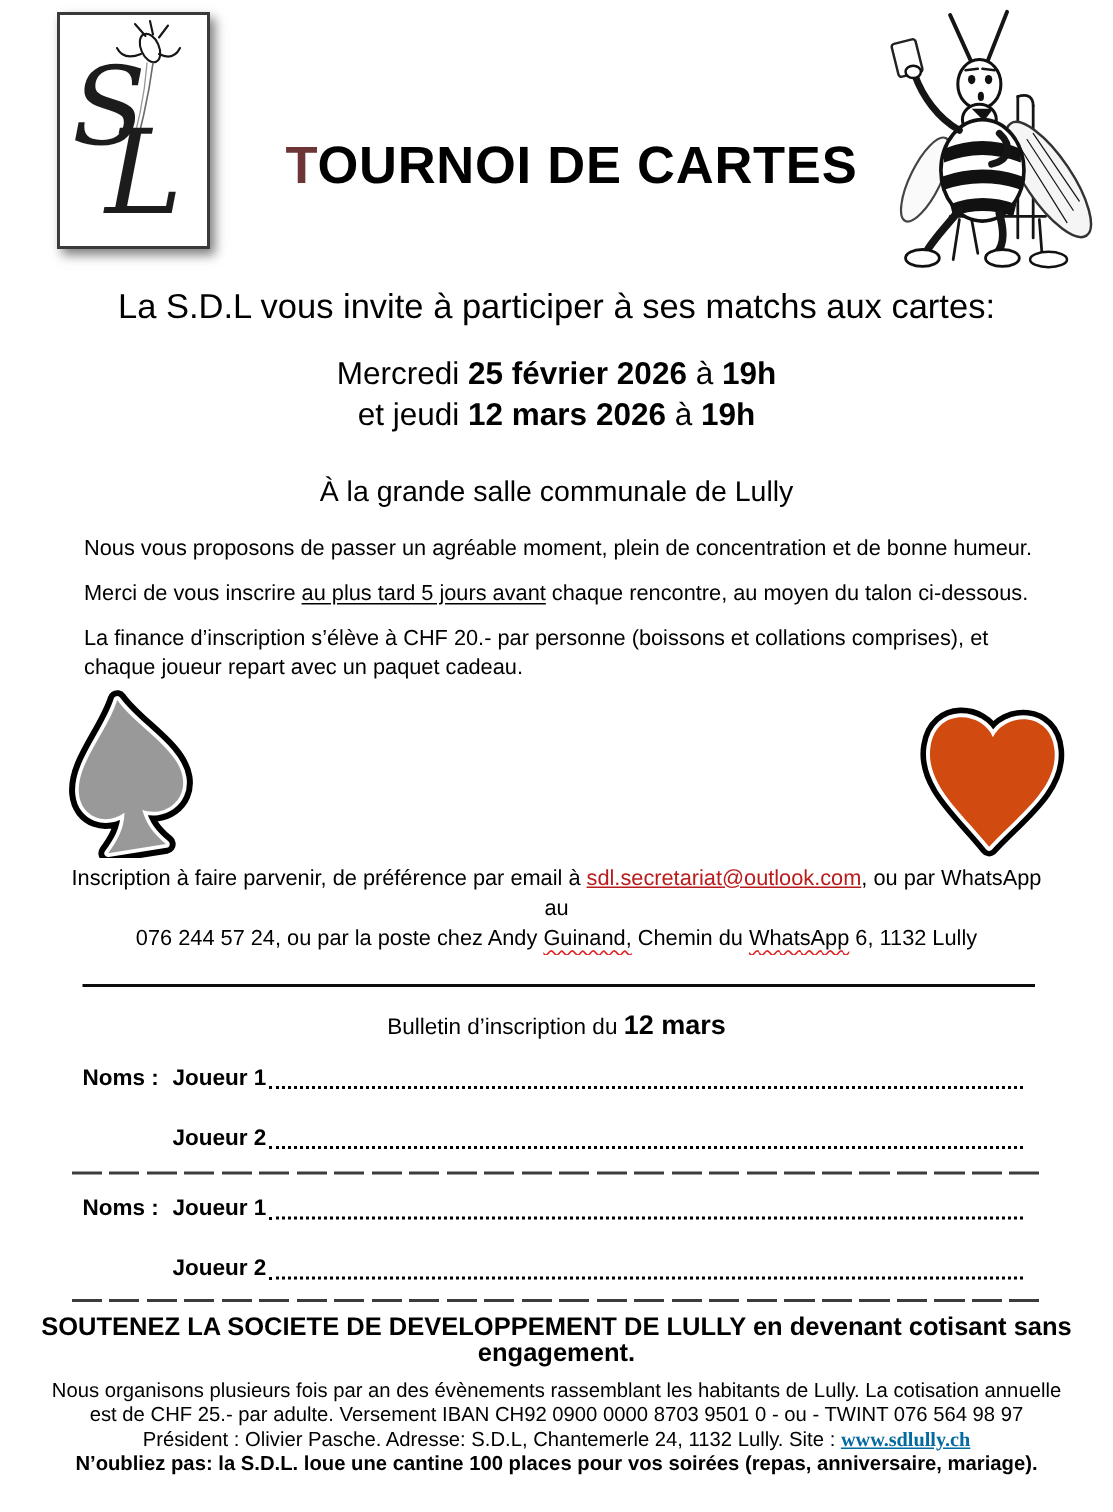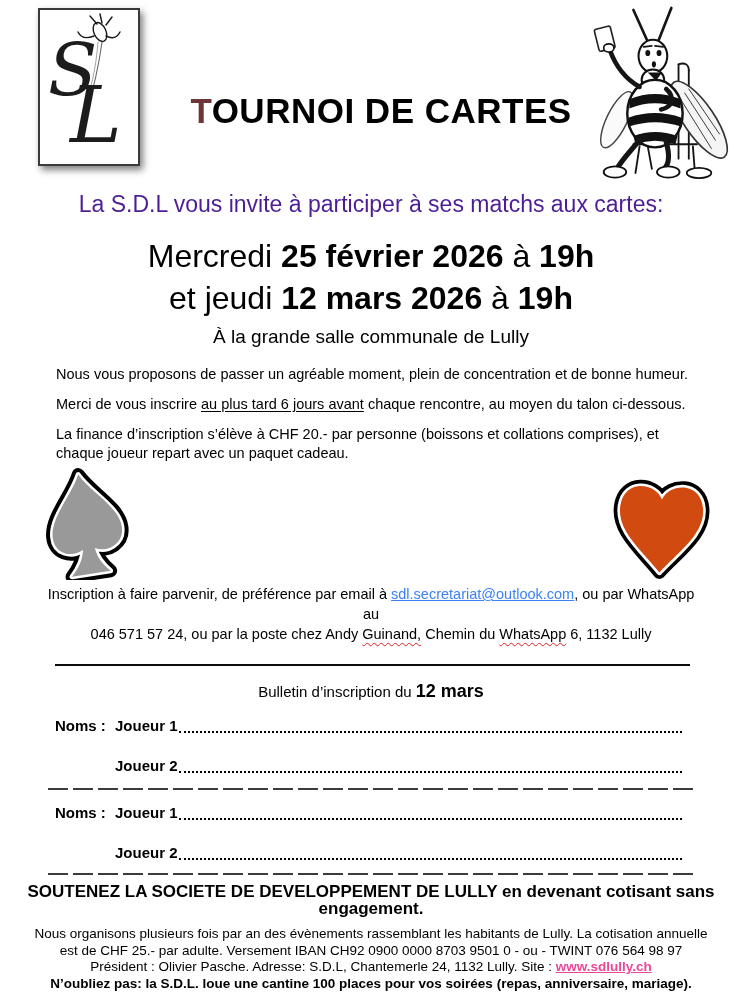--- a/index.html
+++ b/index.html
@@ -18,57 +18,57 @@
   .logo-box svg { width:100%; height:100%; }
   .title {
     position:absolute; left:20px; right:0; top:92px; text-align:center;
     font-size:35px; font-weight:bold; letter-spacing:.5px; line-height:1.1;
   }
   .title-initial { color:#6d3535; }
   .bee-wrap { position:absolute; left:576px; top:4px; width:162px; height:176px; }
   .bee-wrap svg { width:100%; height:100%; }
 
   
-  .intro { margin-top:190px; text-align:center; font-size:23px; line-height:28px; color:#4c1d95; }
-  .schedule { margin-top:18px; text-align:center; font-size:32px; line-height:1.3; }
+  .intro { margin-top:190px; text-align:center; font-size:23px; line-height:28px; color:#000000; }
+  .schedule { margin-top:18px; text-align:center; font-size:21px; line-height:1.3; }
   .schedule b { font-weight:bold; }
-  .venue { margin-top:6px; text-align:center; font-size:19px; line-height:24px; }
+  .venue { margin-top:26px; text-align:center; font-size:19px; line-height:24px; }
 
   .paras { margin:16px 50px 0 55px; font-size:14.5px; line-height:19px; }
   .paras p { margin:1px; }
   .paras p + p { margin-top:11px; }
   .u { text-decoration:underline; text-underline-offset:2px; }
 
   .symbols { position:relative; margin-top:3px; height:112px; }
   .spade-wrap  { position:absolute; left:36px; top:2px; width:100px; height:110px; }
   .heart-wrap  { position:absolute; right:28px; top:8px; width:106px; height:100px; }
   .bientot { position:absolute; left:0; right:0; top:46px; text-align:center; font-size:14.5px; }
 
   .contact { margin:6px auto 0; width:660px; text-align:center; font-size:14.5px; line-height:20px; }
-  .email-link { color:#3b82f6; text-decoration:underline; cursor:pointer; }
+  .email-link { color:#b91c1c; text-decoration:underline; cursor:pointer; }
   .sp { text-decoration:underline wavy #e02020 1px; text-decoration-skip-ink:none; text-underline-offset:3px;text-align:center; }
 
   .hr-solid  { margin:20px 52px 0 55px; height:2px; background:#0c0c0c; }
   .hr-dashed {
     margin:12px 45px 0 48px; height:2px;
     background-image:repeating-linear-gradient(90deg,#3c3c3c 0 20px, rgba(0,0,0,0) 20px 25px);
   }
   .hr-dashed.d2 { margin-top:10px; }
 
   .b-title { margin-top:14px; text-align:center; font-size:15px; line-height:22px; }
   .b-date  { font-weight:bold; font-size:18px; }
   .b-row   { display:flex; align-items:flex-end; margin:13px 60px 0 55px; font-weight:bold; font-size:15px; line-height:20px; }
   .b-row.second { margin-top:20px; }
   .b-noms  { width:60px; flex:none; }
   .b-row.second .b-noms { visibility:hidden; }
   .leader  { flex:1; border-bottom:2px dotted #000; margin-bottom:3px; margin-left:1px; }
 
   .f-support { margin-top:8px; text-align:center; font-weight:bold; font-size:17px; line-height:17px; }
   .f-para    { margin:9px auto 0; width:680px; text-align:center; font-size:13.5px; line-height:16.5px; }
-  .site-link { color:#ec4899; font-weight:bold; text-decoration:underline; cursor:pointer; }
+  .site-link { color:#0369a1; font-weight:bold; text-decoration:underline; cursor:pointer;font-family:Liberation Serif, serif; }
   .f-bold    { font-weight:bold; }
 
   .ink { stroke:#151515; fill:none; stroke-linecap:round; }
 </style>
 </head>
 <body>
 
 <div class="page">
 
   <div class="logo-box">
@@ -146,21 +146,21 @@
 
   <div class="schedule">
     <div><span>Mercredi </span><b>25 février 2026</b><span> à </span><b>19h</b></div>
     <div><span>et jeudi </span><b>12 mars 2026</b><span> à </span><b>19h</b></div>
   </div>
 
   <div class="venue">À la grande salle communale de Lully</div>
 
   <div class="paras">
     <p>Nous vous proposons de passer un agréable moment, plein de concentration et de bonne humeur.</p>
-    <p><span>Merci de vous inscrire </span><span class="u">au plus tard 6 jours avant</span><span> chaque rencontre, au moyen du talon ci-dessous.</span></p>
+    <p><span>Merci de vous inscrire </span><span class="u">au plus tard 5 jours avant</span><span> chaque rencontre, au moyen du talon ci-dessous.</span></p>
     <p>La finance d’inscription s’élève à CHF 20.- par personne (boissons et collations comprises), et chaque joueur repart avec un paquet cadeau.</p>
   </div>
 
   <div class="symbols">
     <div class="spade-wrap">
       <svg viewBox="0 0 100 112">
         <g transform="rotate(-9 50 56)">
           <path d="M50 6 C40 26 16 44 15 64 C14 80 30 88 43 81 C41 92 35 99 28 106 L67 106 C60 98 56 91 55 81 C67 88 85 81 85 64 C85 44 60 26 50 6 Z" fill="#000" stroke="#000" stroke-width="13" stroke-linejoin="round"></path>
           <path d="M50 6 C40 26 16 44 15 64 C14 80 30 88 43 81 C41 92 35 99 28 106 L67 106 C60 98 56 91 55 81 C67 88 85 81 85 64 C85 44 60 26 50 6 Z" fill="#fff" stroke="#fff" stroke-width="5" stroke-linejoin="round"></path>
           <path d="M50 6 C40 26 16 44 15 64 C14 80 30 88 43 81 C41 92 35 99 28 106 L67 106 C60 98 56 91 55 81 C67 88 85 81 85 64 C85 44 60 26 50 6 Z" fill="#999999"></path>
@@ -173,21 +173,21 @@
           <path d="M50 24 C43 8 14 6 11 31 C8 55 33 73 50 93 C67 73 92 55 89 31 C86 6 57 8 50 24 Z" fill="#000" stroke="#000" stroke-width="12" stroke-linejoin="round"></path>
           <path d="M50 24 C43 8 14 6 11 31 C8 55 33 73 50 93 C67 73 92 55 89 31 C86 6 57 8 50 24 Z" fill="#fff" stroke="#fff" stroke-width="5" stroke-linejoin="round"></path>
           <path d="M50 24 C43 8 14 6 11 31 C8 55 33 73 50 93 C67 73 92 55 89 31 C86 6 57 8 50 24 Z" fill="#d14a10"></path>
         </g>
       </svg>
     </div>
   </div>
 
   <div class="contact">
     <div><span>Inscription à faire parvenir, de préférence par email à </span><a href="#" class="email-link">sdl.secretariat@outlook.com</a><span>, ou par WhatsApp au</span></div>
-    <div><span>046 571 57 24, ou par la poste chez Andy </span><span class="sp">Guinand,</span><span> Chemin du </span><span class="sp">WhatsApp</span><span> 6, 1132 Lully</span></div>
+    <div><span>076 244 57 24, ou par la poste chez Andy </span><span class="sp">Guinand,</span><span> Chemin du </span><span class="sp">WhatsApp</span><span> 6, 1132 Lully</span></div>
   </div>
 
   <div class="hr-solid"></div>
 
   <div>
     <div class="b-title"><span>Bulletin d’inscription du </span><b class="b-date">12 mars</b></div>
     <div class="b-row">
       <span class="b-noms">Noms :</span>
       <span>Joueur 1</span>
       <span class="leader"></span>

